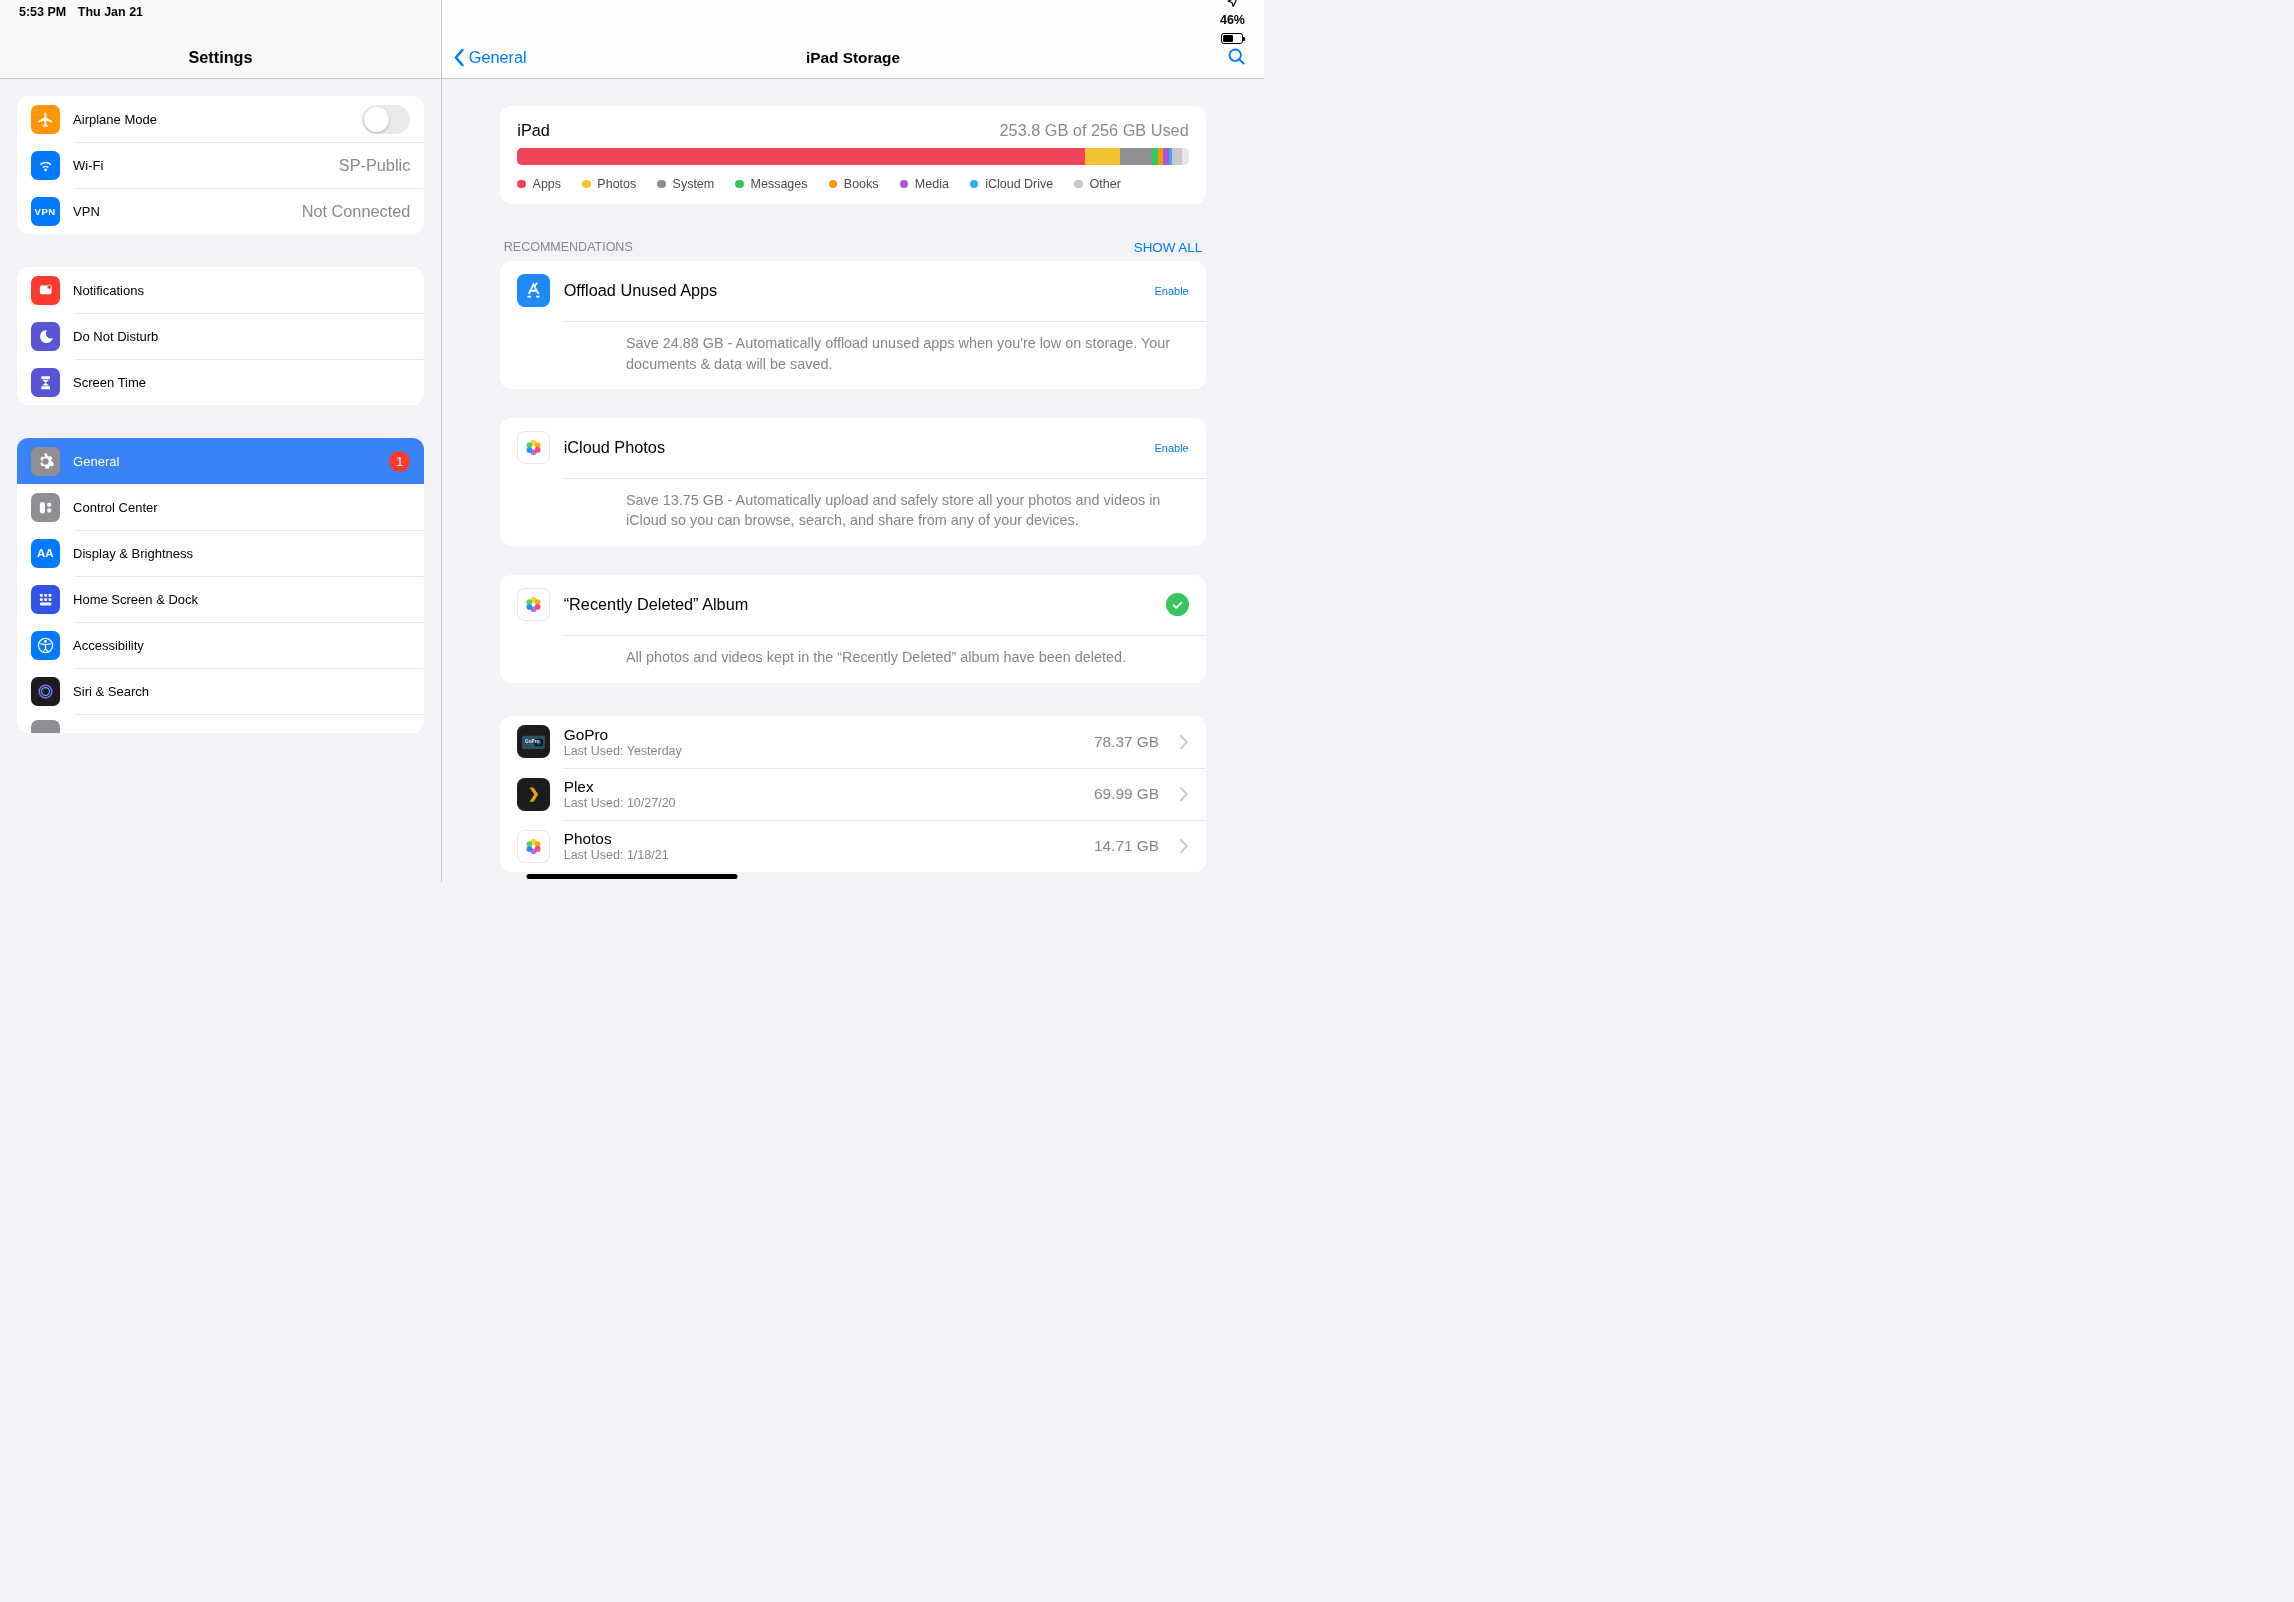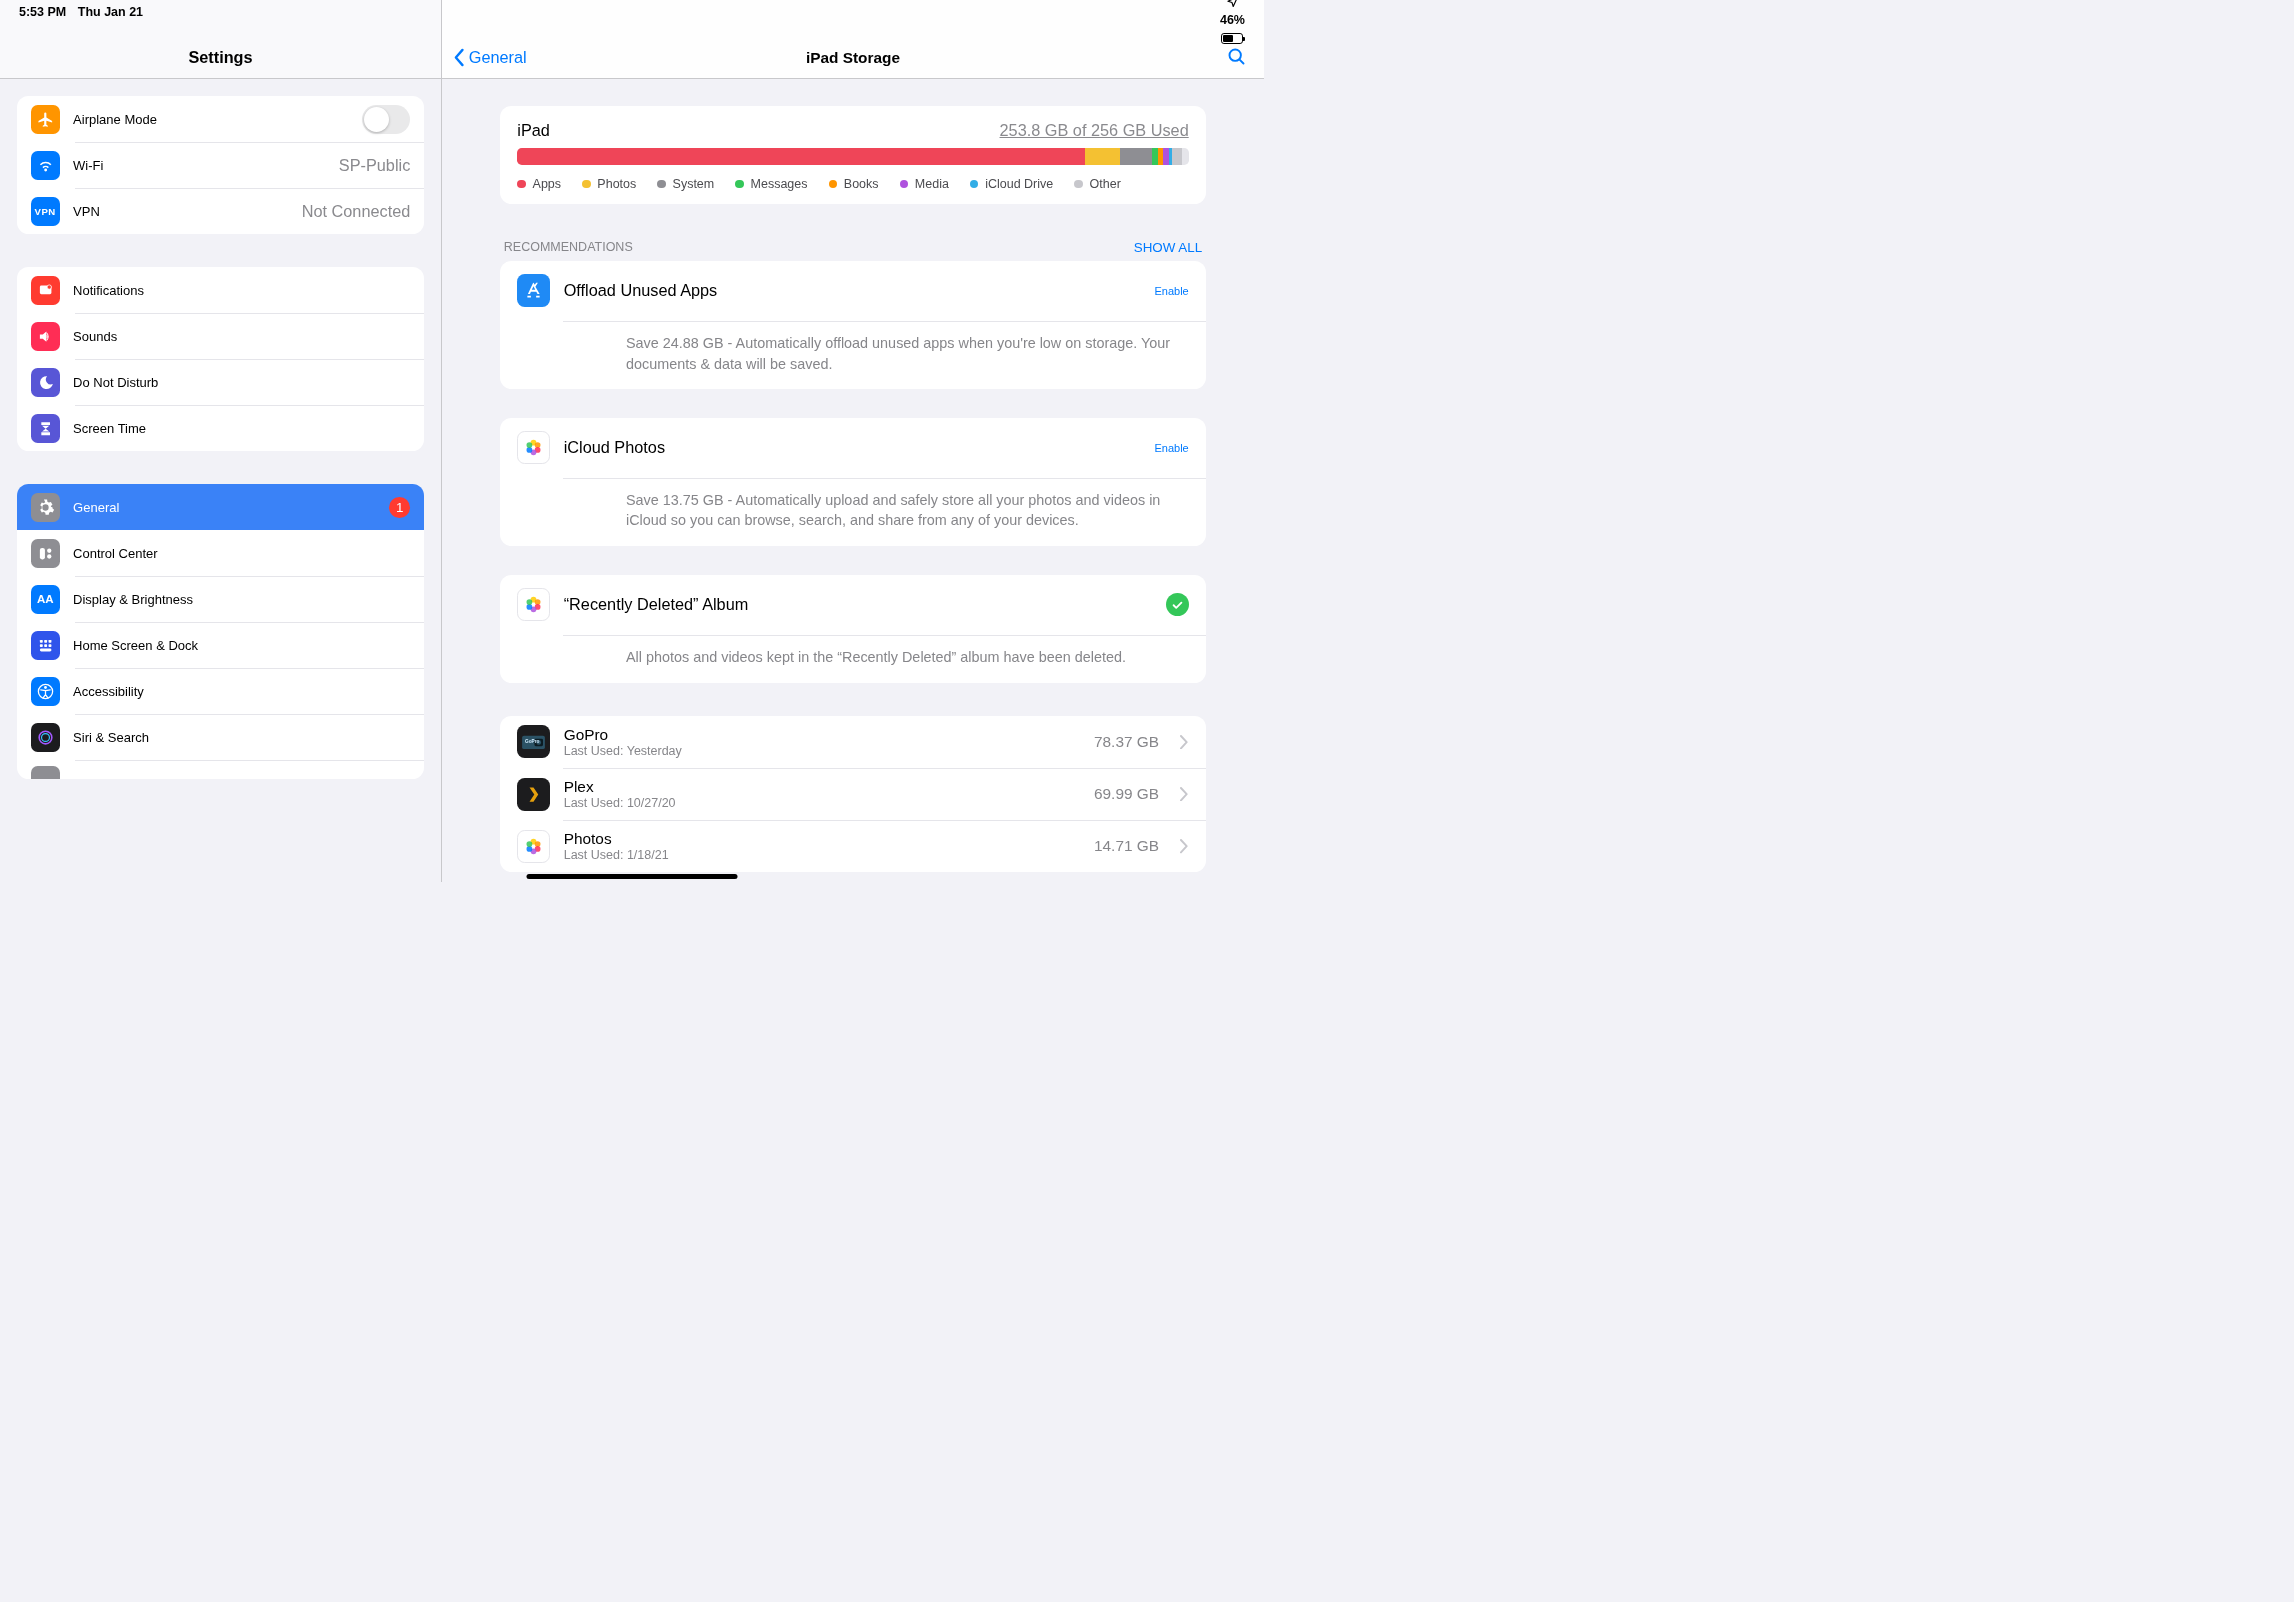--- a/index.html
+++ b/index.html
@@ -187,21 +187,21 @@
     border-radius: 11.5px;
     margin-bottom: 33px;
   }
 
   
   .storage-head {
     display: flex; justify-content: space-between;
     padding: 15.4px 17.3px 7.7px 17.3px;
     font-size: 16.3px;
   }
-  .storage-head .used { color: #8a8a8e; text-decoration: underline; }
+  .storage-head .used { color: #8a8a8e; }
   .bar {
     margin: 0 17.3px;
     height: 17.3px;
     border-radius: 4.8px;
     overflow: hidden;
     display: flex;
   }
   .seg { height: 100%; }
   .legend {
     display: flex; flex-wrap: wrap;
@@ -353,28 +353,20 @@
         <div class="row">
           <div class="app-icon" style="background:#ff3b30">
               <svg width="17.3" height="17.3" viewBox="0 0 24 24" fill="#fff">
                 <rect x="4" y="5" width="16" height="12" rx="2"></rect>
                 <circle cx="17" cy="7" r="3" fill="#ff3b30" stroke="#fff" stroke-width="1"></circle>
               </svg>
             </div>
           <span class="label">Notifications</span>
         </div>
         <div class="row">
-          <div class="app-icon" style="background:#ff2d55">
-              <svg width="17.3" height="17.3" viewBox="0 0 24 24" fill="#fff">
-                <path d="M4 9v6h4l5 4V5L8 9H4zm11 3a3 3 0 00-1.5-2.6v5.2A3 3 0 0015 12zm-1.5-6v2a6 6 0 010 8v2a8 8 0 000-12z"></path>
-              </svg>
-            </div>
-          <span class="label">Sounds</span>
-        </div>
-        <div class="row">
           <div class="app-icon" style="background:#5856d6">
               <svg width="17.3" height="17.3" viewBox="0 0 24 24" fill="#fff">
                 <path d="M14 3a9 9 0 108 11 7 7 0 01-8-11z"></path>
               </svg>
             </div>
           <span class="label">Do Not Disturb</span>
         </div>
         <div class="row">
           <div class="app-icon" style="background:#5856d6">
               <svg width="17.3" height="17.3" viewBox="0 0 24 24" fill="#fff">

